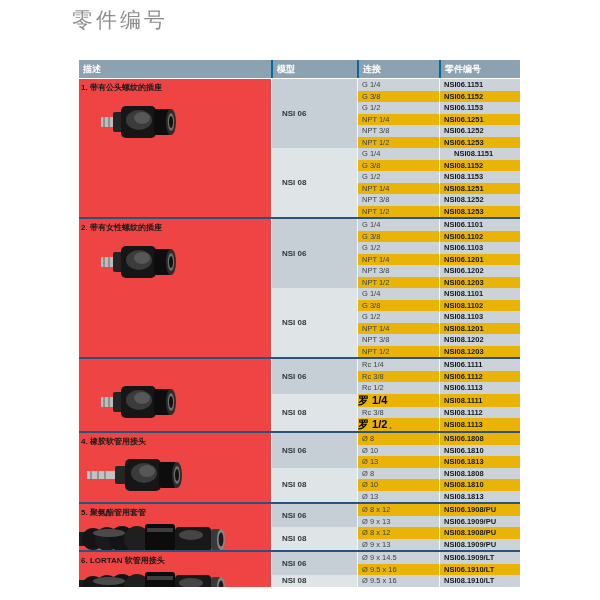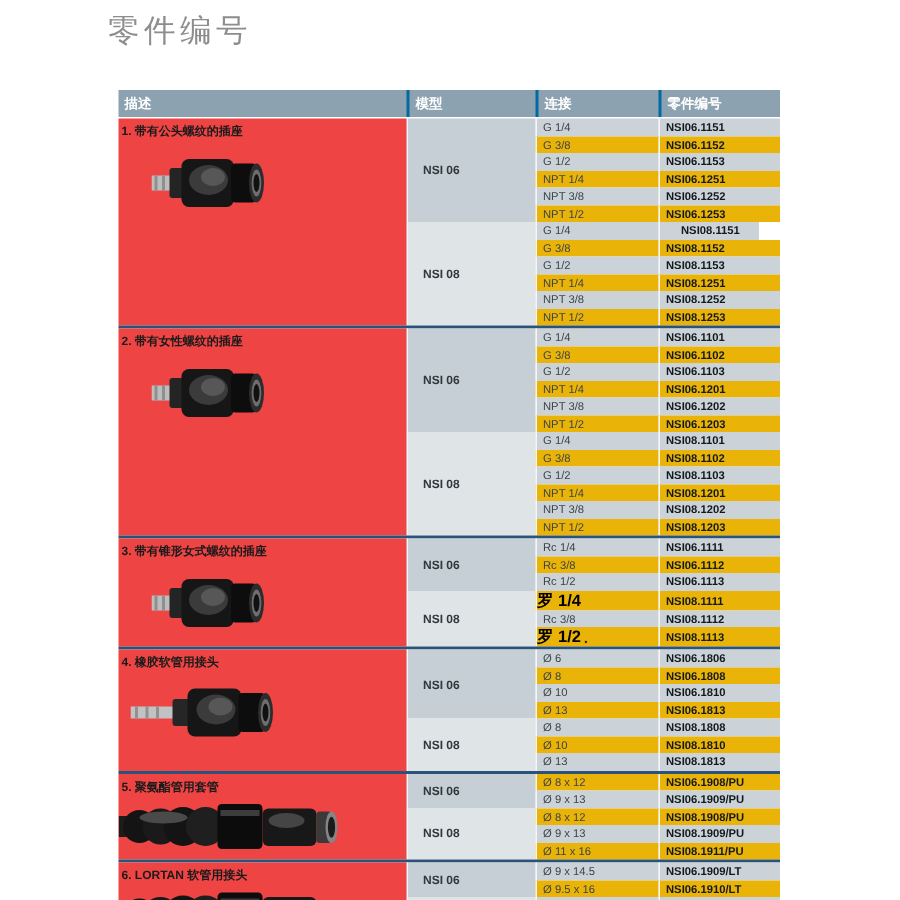--- a/index.html
+++ b/index.html
@@ -97,21 +97,21 @@
                   <div class="cell conn" style="width: 82px;">NPT 1/2</div>
                   <div class="cell part" style="width: 81px;">NSI06.1253</div>
                 </div>
               </div>
             </div>
             <div class="group">
               <div class="model-cell g1">NSI 08</div>
               <div class="rows">
                 <div class="row dark">
                   <div class="cell conn" style="width: 82px;">G 1/4</div>
-                  <div class="cell part" style="width: 67px; padding-left: 14px;">NSI08.1151</div>
+                  <div class="cell part" style="width: 81px; padding-left: 14px;">NSI08.1151</div>
                 </div>
                 <div class="row light">
                   <div class="cell conn" style="width: 82px;">G 3/8</div>
                   <div class="cell part" style="width: 81px;">NSI08.1152</div>
                 </div>
                 <div class="row dark">
                   <div class="cell conn" style="width: 82px;">G 1/2</div>
                   <div class="cell part" style="width: 81px;">NSI08.1153</div>
                 </div>
                 <div class="row light">
@@ -255,45 +255,40 @@
                   <div class="cell part" style="width: 81px;">NSI08.1112</div>
                 </div>
                 <div class="row light tall">
                   <div class="cell conn overlay" style="width: 82px;">罗 1/2<span class="suffix">。</span></div>
                   <div class="cell part" style="width: 81px;">NSI08.1113</div>
                 </div>
               </div>
             </div>
           </div>
           <div class="desc-cell">
-            <div class="sec-label">3. 带有锥形女式螺纹的插座</div>
             <div class="photo" style="left: 22px; top: 22px;"><svg width="80" height="42" viewBox="0 0 80 42">
                 <rect x="0" y="16" width="14" height="10" fill="#bdbdbd"></rect>
                 <rect x="2" y="16" width="2" height="10" fill="#8f8f8f"></rect>
                 <rect x="7" y="16" width="2" height="10" fill="#8f8f8f"></rect>
                 <rect x="12" y="11" width="10" height="20" rx="2" fill="#242424"></rect>
                 <rect x="20" y="5" width="35" height="32" rx="5" fill="#161616"></rect>
                 <ellipse cx="38" cy="19" rx="13" ry="10" fill="#3b3b3b"></ellipse>
                 <ellipse cx="41" cy="17" rx="8" ry="6" fill="#575757"></ellipse>
                 <rect x="53" y="8" width="17" height="26" rx="3" fill="#0d0d0d"></rect>
                 <ellipse cx="70" cy="21" rx="5" ry="13" fill="#2c2c2c"></ellipse>
                 <ellipse cx="70" cy="21" rx="3.2" ry="9" fill="#6e6e6e"></ellipse>
                 <ellipse cx="70" cy="21" rx="2" ry="6" fill="#111"></ellipse>
               </svg></div>
           </div>
         </div>
         <div class="section bordered">
           <div class="groups">
             <div class="group">
               <div class="model-cell g0">NSI 06</div>
               <div class="rows">
-                <div class="row dark">
-                  <div class="cell conn" style="width: 82px;">Ø 6</div>
-                  <div class="cell part" style="width: 81px;">NSI06.1806</div>
-                </div>
                 <div class="row light">
                   <div class="cell conn" style="width: 82px;">Ø 8</div>
                   <div class="cell part" style="width: 81px;">NSI06.1808</div>
                 </div>
                 <div class="row dark">
                   <div class="cell conn" style="width: 82px;">Ø 10</div>
                   <div class="cell part" style="width: 81px;">NSI06.1810</div>
                 </div>
                 <div class="row light">
                   <div class="cell conn" style="width: 82px;">Ø 13</div>
@@ -355,24 +350,20 @@
             <div class="group">
               <div class="model-cell g1">NSI 08</div>
               <div class="rows">
                 <div class="row light">
                   <div class="cell conn" style="width: 82px;">Ø 8 x 12</div>
                   <div class="cell part" style="width: 81px;">NSI08.1908/PU</div>
                 </div>
                 <div class="row dark">
                   <div class="cell conn" style="width: 82px;">Ø 9 x 13</div>
                   <div class="cell part" style="width: 81px;">NSI08.1909/PU</div>
-                </div>
-                <div class="row light">
-                  <div class="cell conn" style="width: 82px;">Ø 11 x 16</div>
-                  <div class="cell part" style="width: 81px;">NSI08.1911/PU</div>
                 </div>
               </div>
             </div>
           </div>
           <div class="desc-cell">
             <div class="sec-label">5. 聚氨酯管用套管</div>
             <div class="photo" style="left: 0px; top: 13px;"><svg width="152" height="44" viewBox="0 0 152 44">
                 <rect x="0" y="15" width="10" height="14" fill="#1c1c1c"></rect>
                 <circle cx="14" cy="22" r="11" fill="#141414"></circle>
                 <circle cx="28" cy="22" r="12" fill="#1a1a1a"></circle>

